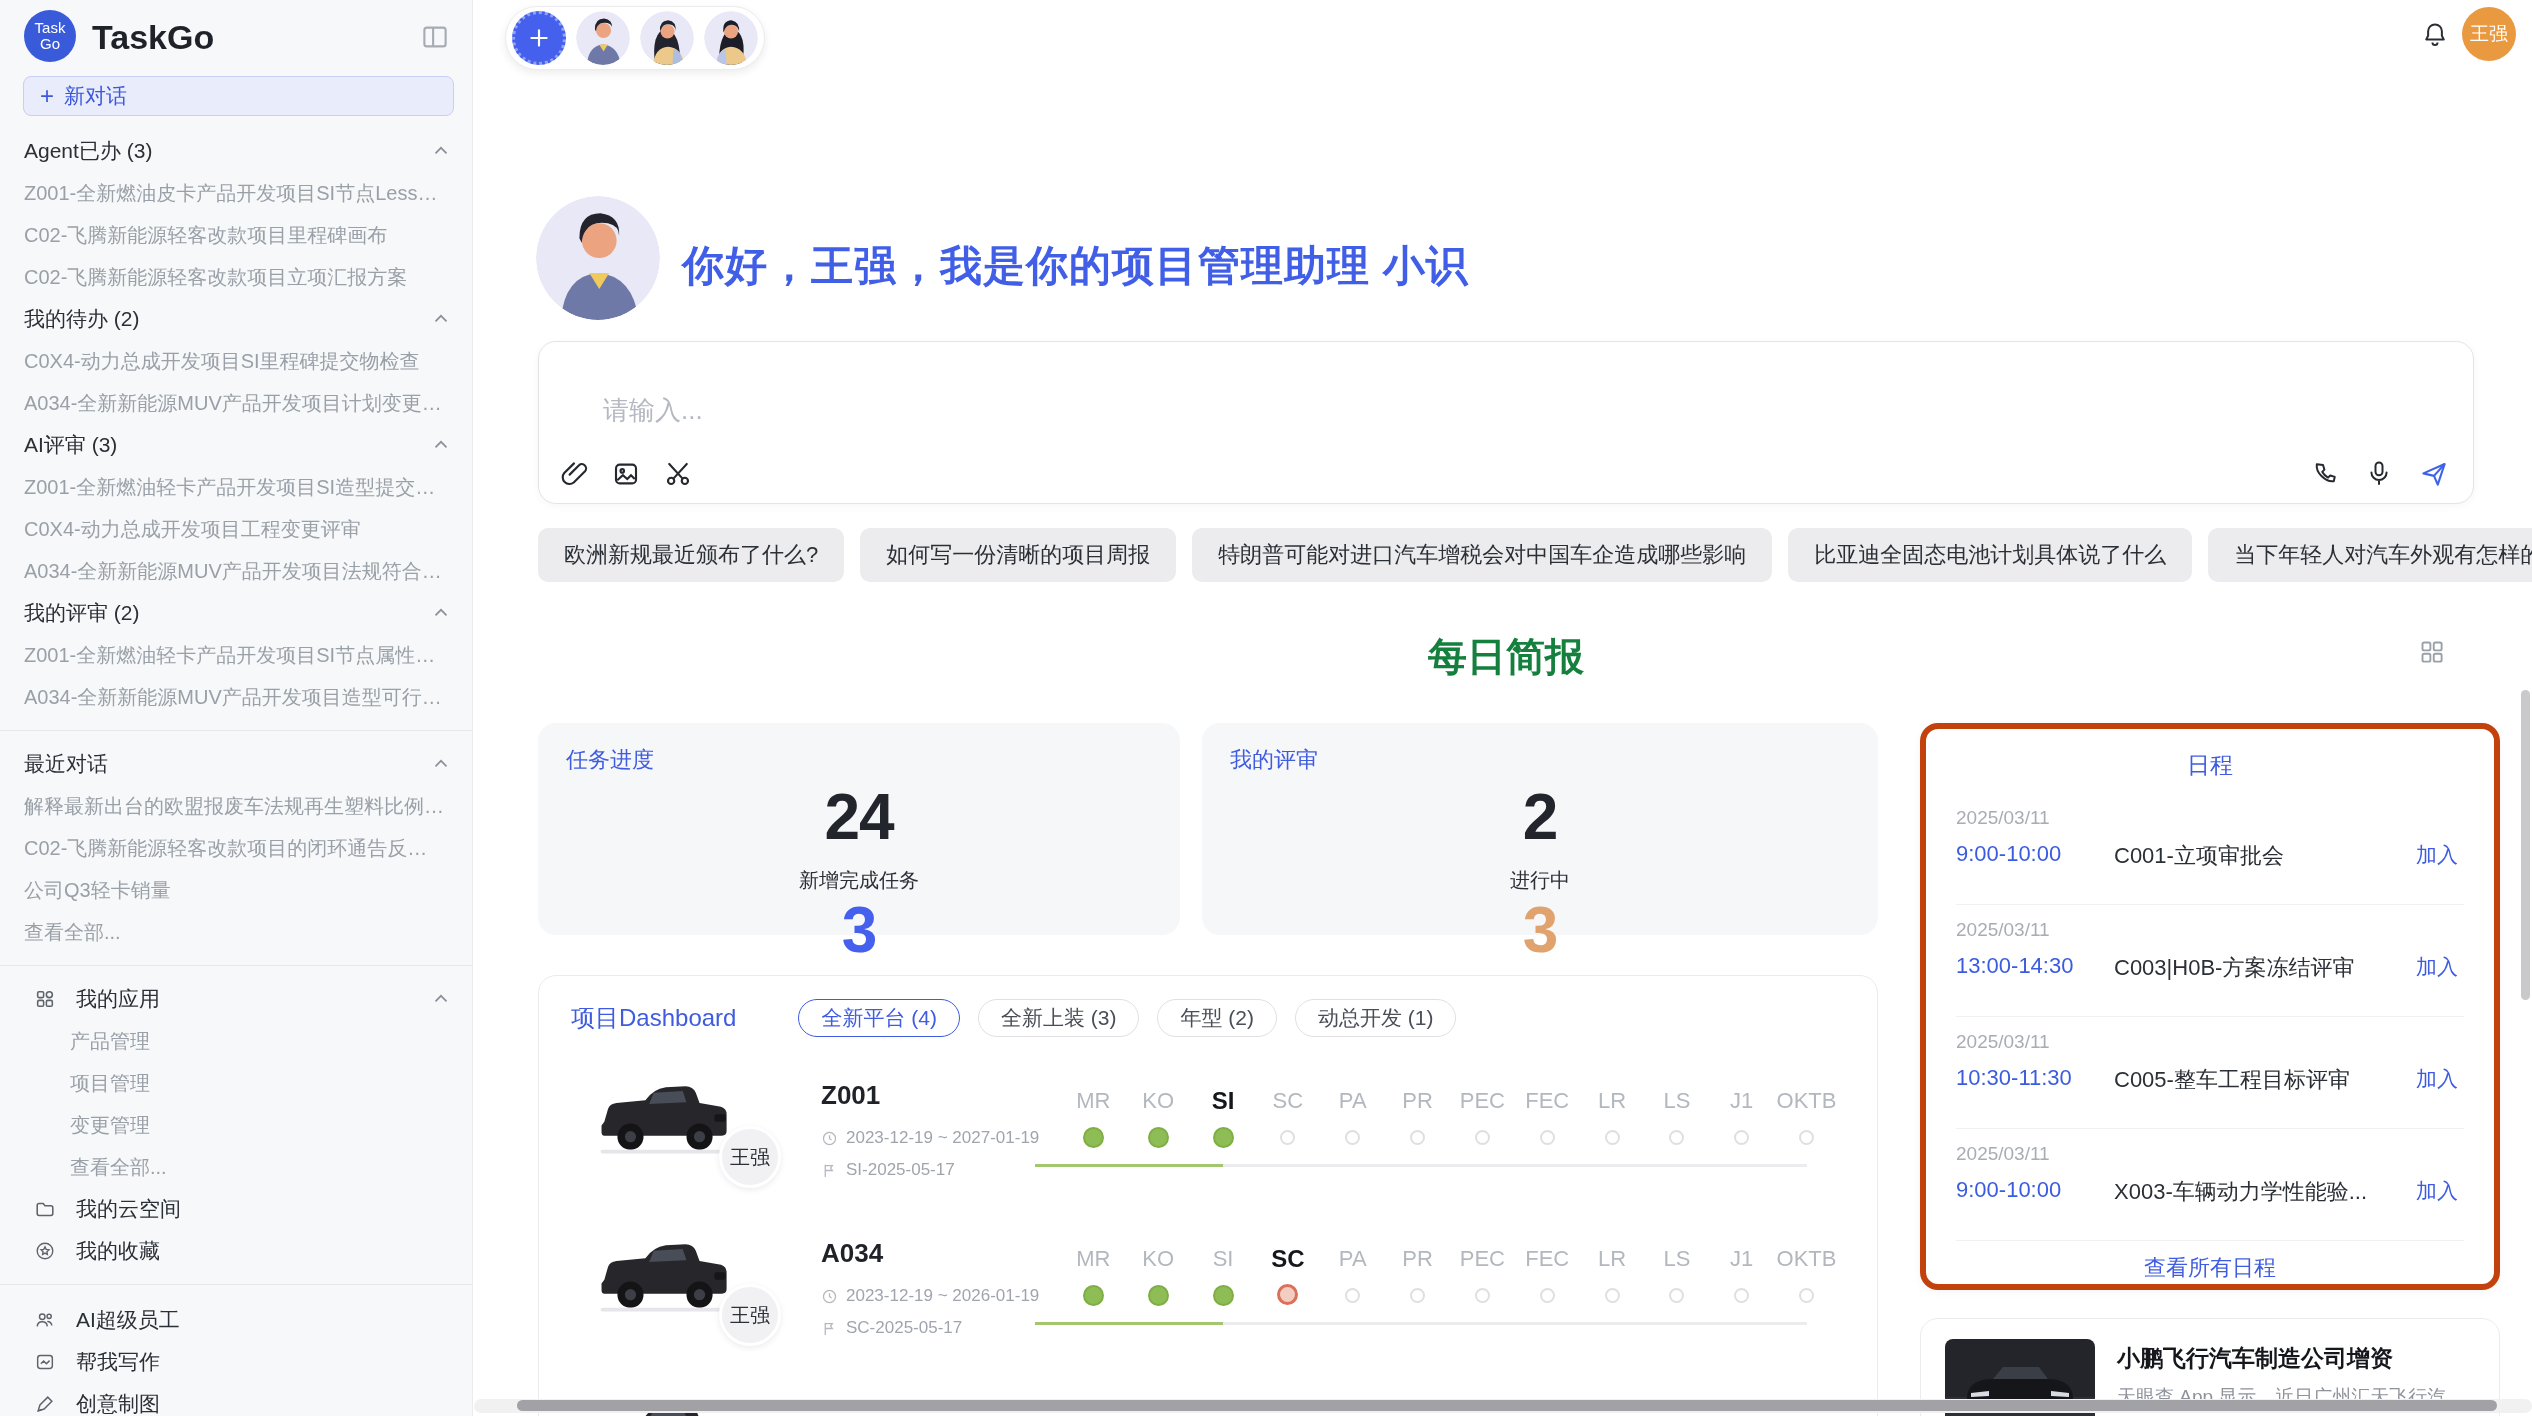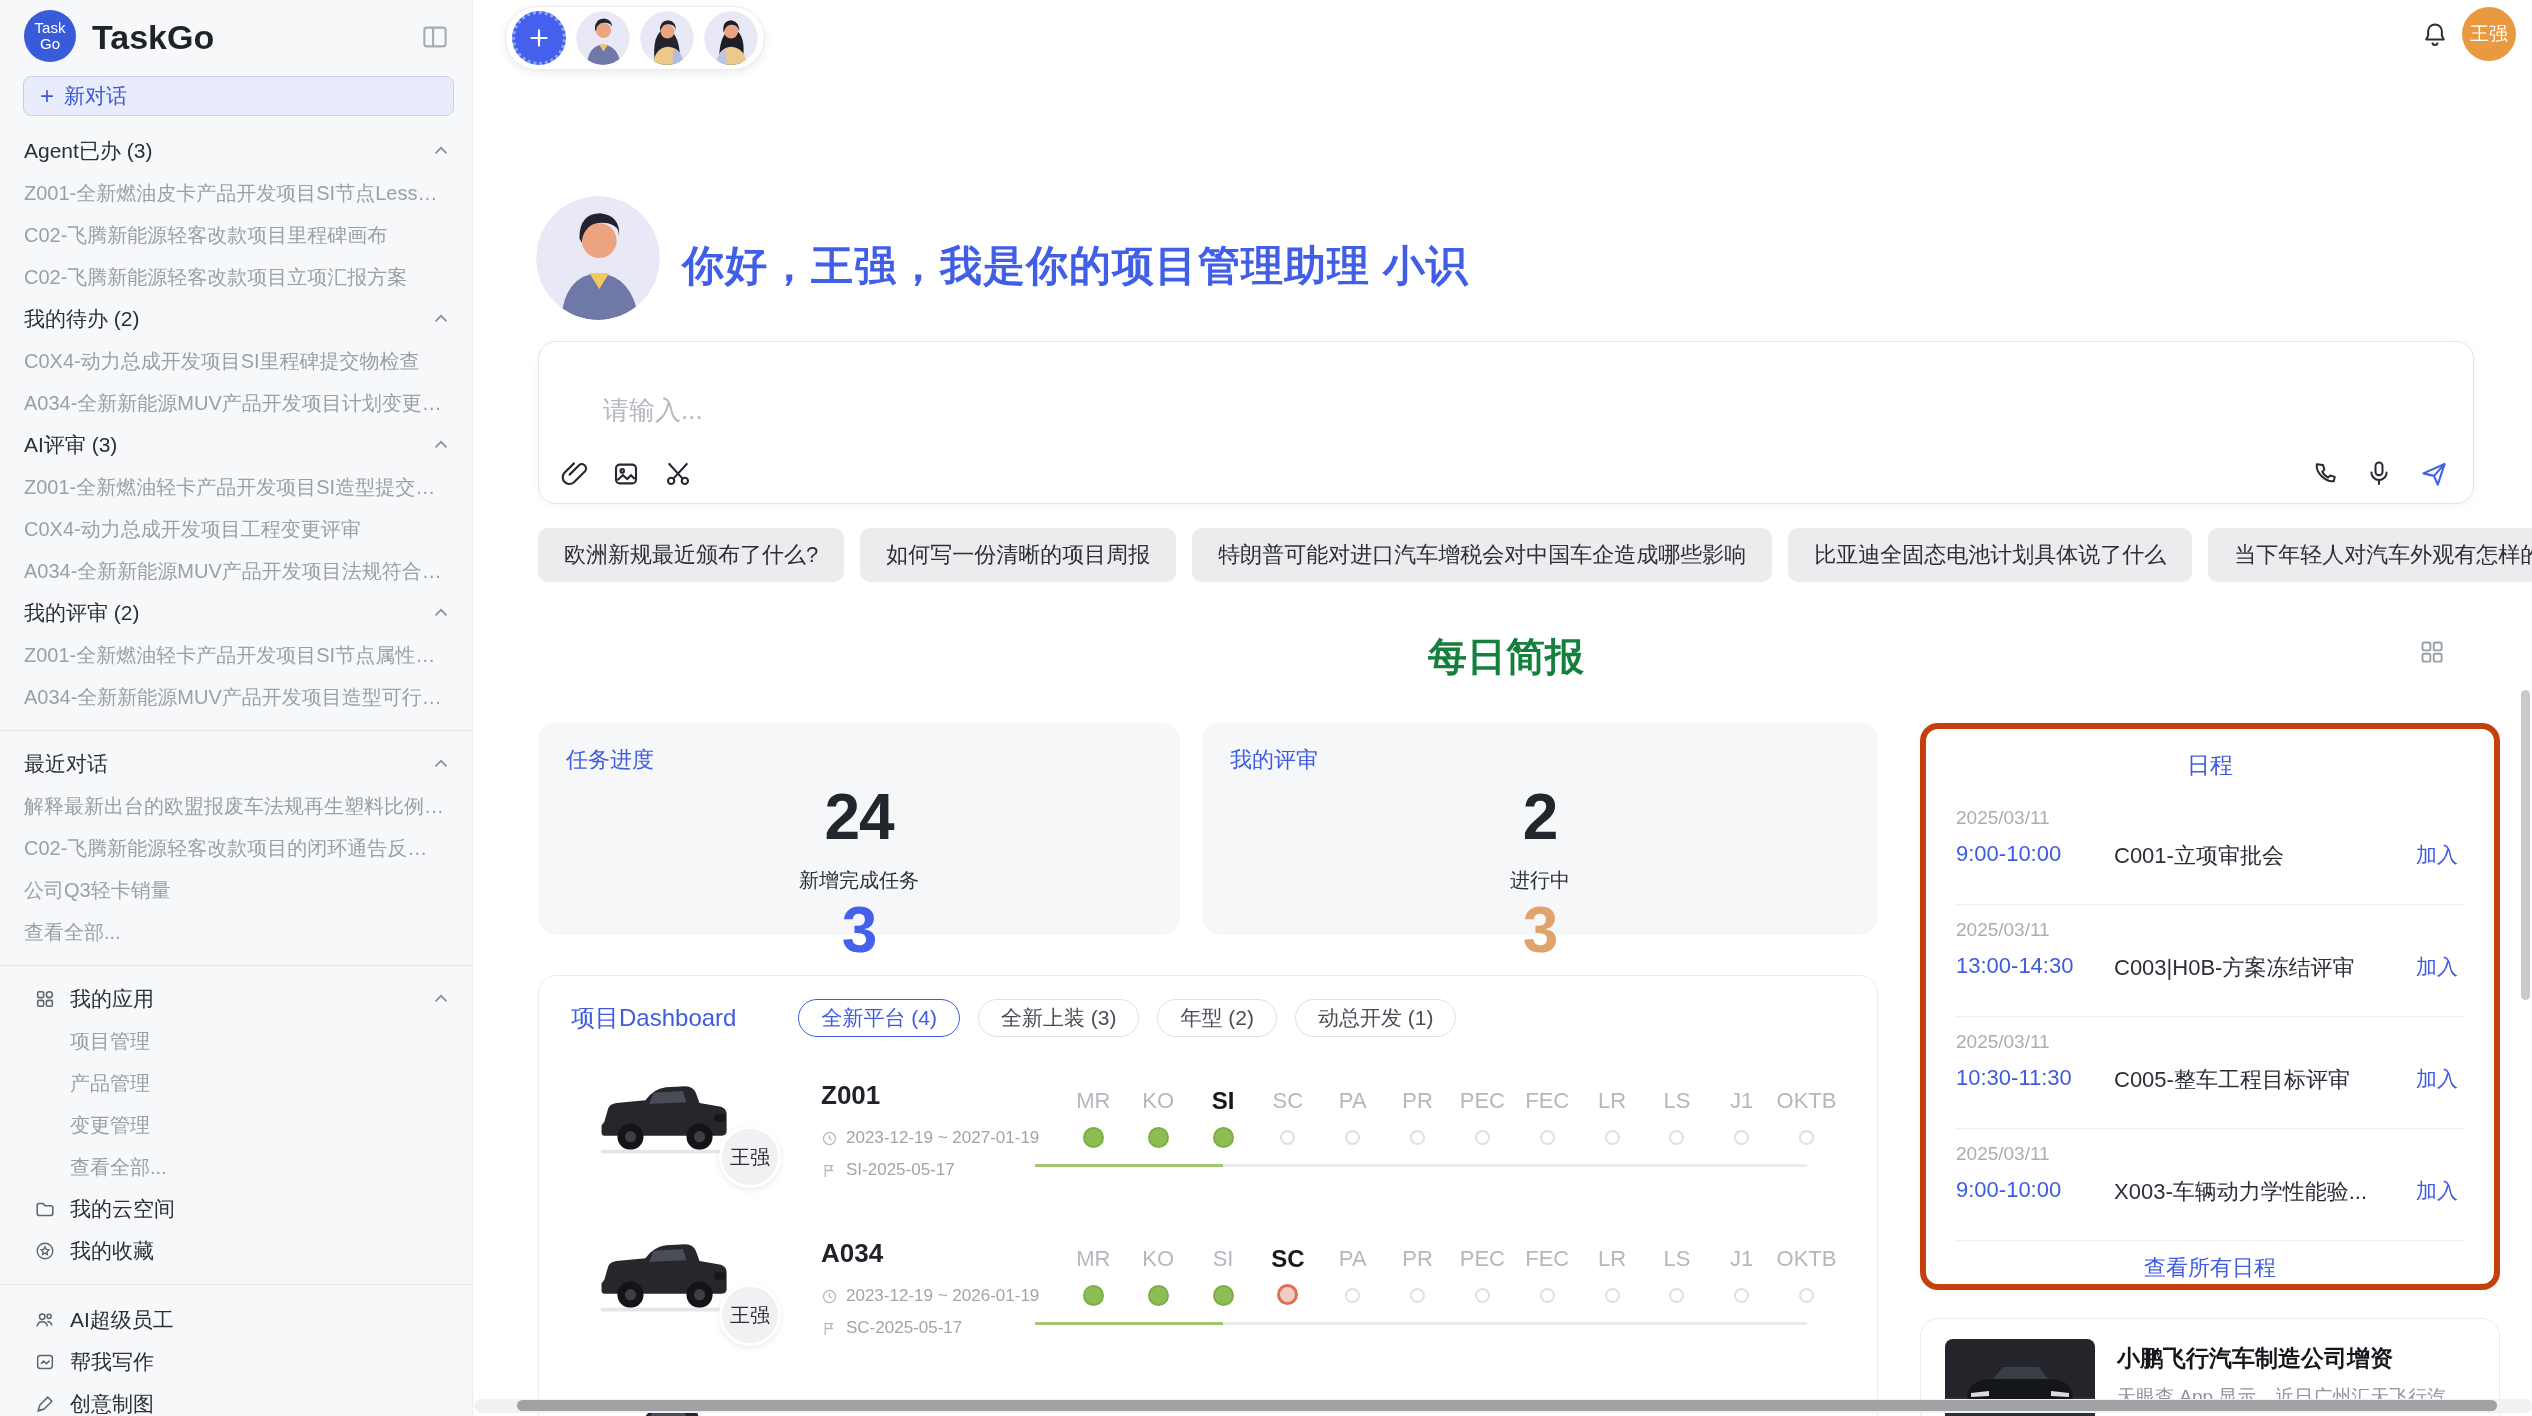--- a/index.html
+++ b/index.html
@@ -12,21 +12,21 @@
   .logo-circle{position:absolute;left:24px;top:10px;width:52px;height:52px;border-radius:50%;background:#3a5bd9;color:#fff;display:flex;flex-direction:column;align-items:center;justify-content:center;font-size:15px;line-height:16px;}
   .app-title{position:absolute;left:92px;top:18px;font-size:34px;font-weight:700;color:#1f2329;}
   .panel-btn{position:absolute;right:22px;top:22px;width:30px;height:30px;color:#a7abb3;cursor:pointer;}
   .newchat{position:absolute;left:23px;top:76px;width:431px;height:40px;border-radius:8px;background:#e9ecfa;border:1px solid #c9cff2;display:flex;align-items:center;gap:10px;padding:0 16px;color:#3c56de;font-size:21px;cursor:pointer;}
   .newchat .plus{font-size:24px;line-height:24px;}
   .nav{position:absolute;left:0;top:130px;right:0;}
   .side-section{position:relative;height:42px;line-height:42px;padding:0 46px 0 24px;font-size:21px;color:#2b2f36;font-weight:500;white-space:nowrap;cursor:pointer;}
   .side-section .chev{position:absolute;right:20px;top:10px;width:22px;height:22px;color:#8a8f99;}
   .side-item{height:42px;line-height:42px;padding:0 26px 0 24px;font-size:20px;color:#9aa0a8;white-space:nowrap;overflow:hidden;text-overflow:ellipsis;cursor:pointer;}
   .side-divider{height:1px;background:#e7e7ea;margin:12px 0;}
-  .side-row{position:relative;height:42px;display:flex;align-items:center;gap:14px;padding-left:34px;font-size:21px;color:#2b2f36;cursor:pointer;}
+  .side-row{position:relative;height:42px;display:flex;align-items:center;gap:20px;padding-left:34px;font-size:21px;color:#2b2f36;cursor:pointer;}
   .side-row .ricon{width:22px;height:22px;color:#5f646c;flex:0 0 auto;}
   .side-row .chev{position:absolute;right:20px;top:10px;width:22px;height:22px;color:#8a8f99;}
   .side-sub{height:42px;line-height:42px;padding-left:70px;font-size:20px;color:#9aa0a8;white-space:nowrap;overflow:hidden;text-overflow:ellipsis;cursor:pointer;}
   .tools-gap{margin-top:14px;}
 
   
   .avatar-pill{position:absolute;left:505px;top:6px;height:64px;border-radius:32px;background:#fff;border:1px solid #ececef;box-shadow:0 3px 8px rgba(0,0,0,.08);display:flex;align-items:center;gap:10px;padding:0 6px;}
   .pill-circle{width:54px;height:54px;border-radius:50%;overflow:hidden;flex:0 0 auto;cursor:pointer;}
   .pill-plus{background:#4560ec;color:#fff;display:flex;align-items:center;justify-content:center;border:3px dotted #8fa2f4;}
   .bell-btn{position:absolute;left:2420px;top:20px;width:30px;height:30px;color:#2a2d33;cursor:pointer;}
@@ -263,22 +263,22 @@
               <rect x="13.5" y="13.5" width="6.5" height="6.5" rx="1.5"></rect>
             </svg>
           </span>
         <span>我的应用</span>
         <span class="chev">
             <svg viewBox="0 0 24 24" width="22" height="22" fill="none" stroke="currentColor" stroke-width="1.8">
               <path d="M6 14.5l6-6 6 6"></path>
             </svg>
           </span>
       </div>
+      <div class="side-sub">产品管理</div>
       <div class="side-sub">项目管理</div>
-      <div class="side-sub">产品管理</div>
       <div class="side-sub">变更管理</div>
       <div class="side-sub">查看全部...</div>
 
       <div class="side-row">
         <span class="ricon">
             <svg viewBox="0 0 24 24" width="22" height="22" fill="none" stroke="currentColor" stroke-width="1.7">
               <path d="M3.5 8a2 2 0 0 1 2-2h4.5l2 2.5h6.5a2 2 0 0 1 2 2V17a2 2 0 0 1-2 2h-13a2 2 0 0 1-2-2z"></path>
             </svg>
           </span>
         <span>我的云空间</span>

